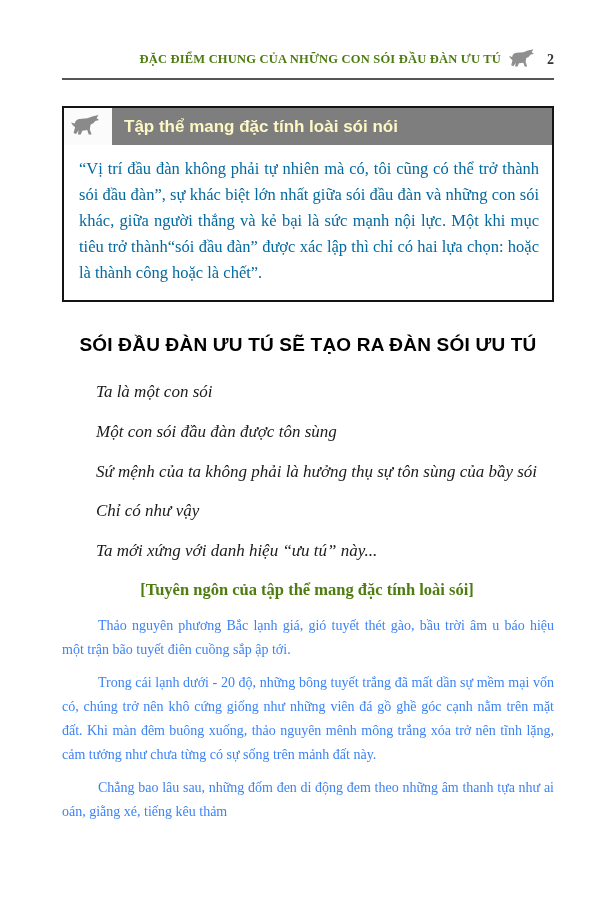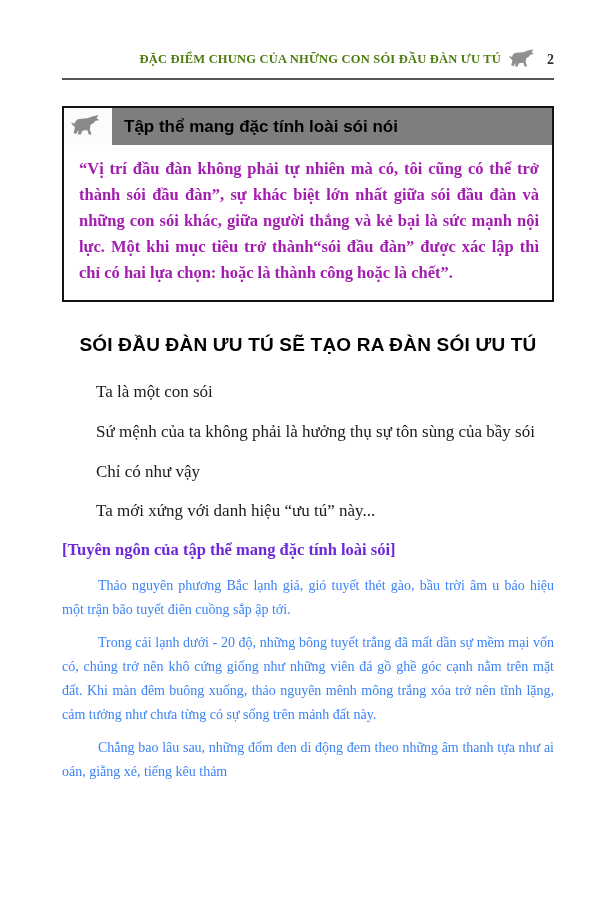--- a/index.html
+++ b/index.html
@@ -24,44 +24,44 @@
 
   
   .quote-box { margin-top:26px; border:2px solid #141414; background:#fff; }
   .quote-header { display:flex; align-items:stretch; height:37px; }
   .icon-box {
     width:48px; display:flex; align-items:center; justify-content:center;
     background:#fbfbfb;
   }
   .icon-box svg { width:36px; height:27px; }
   .quote-bar {
-    flex:1; background:#7e7e7e; color:#000000;
+    flex:1; background:#7e7e7e; color:#fef9c3;
     display:flex; align-items:center; padding-left:12px;
     font-family:"Liberation Sans", sans-serif; font-weight:bold; font-size:17px;
   }
   .quote-body {
     padding:11px 13px 14px 15px;
-    font-size:16.5px; font-weight:bold; line-height:1.58; text-align:justify;
-    color:#a21caf;
+    font-size:16.5px; font-weight:normal; line-height:1.58; text-align:justify;
+    color:#0369a1;
   }
 
   
   .section-heading {
     margin-top:32px; text-align:center;
     font-family:"Liberation Sans", sans-serif; font-weight:bold;
     font-size:19px; letter-spacing:0.2px; color:#000000;
   }
   .poem { margin-top:24px; }
   .poem p {
-    font-size:17px; line-height:1.45;
+    font-style:italic; font-size:17px; line-height:1.45;
     text-indent:34px; margin-bottom:15px; color:#1a1a1a;
   }
   .attribution {
-    text-align:left; font-weight:bold; font-size:16.5px;
-    margin-top:16px; padding-right:2px; color:#6d28d9;
+    text-align:center; font-weight:bold; font-size:16.5px;
+    margin-top:16px; padding-right:2px; color:#4d7c0f;
   }
   .body-text { margin-top:14px; }
   .body-text p {
     font-size:14px; line-height:1.72; text-align:justify;
     text-indent:36px; margin-top:9px; color:#3b82f6;
   }
 </style>
 </head>
 <body>
 
@@ -86,20 +86,21 @@
       </span>
       <span class="quote-bar">Tập thể mang đặc tính loài sói nói</span>
     </div>
     <div class="quote-body">“Vị trí đầu đàn không phải tự nhiên mà có, tôi cũng có thể trở thành sói đầu đàn”, sự khác biệt lớn nhất giữa sói đầu đàn và những con sói khác, giữa người thắng và kẻ bại là sức mạnh nội lực. Một khi mục tiêu trở thành“sói đầu đàn” được xác lập thì chỉ có hai lựa chọn: hoặc là thành công hoặc là chết”.</div>
   </div>
 
   <h1 class="section-heading">SÓI ĐẦU ĐÀN ƯU TÚ SẼ TẠO RA ĐÀN SÓI ƯU TÚ</h1>
 
   <div class="poem">
     <p>Ta là một con sói</p>
+    <p>Một con sói đầu đàn được tôn sùng</p>
     <p>Sứ mệnh của ta không phải là hưởng thụ sự tôn sùng của bầy sói</p>
     <p>Chỉ có như vậy</p>
     <p>Ta mới xứng với danh hiệu “ưu tú” này...</p>
   </div>
 
   <div class="attribution">[Tuyên ngôn của tập thể mang đặc tính loài sói]</div>
 
   <div class="body-text">
     <p>Thảo nguyên phương Bắc lạnh giá, gió tuyết thét gào, bầu trời âm u báo hiệu một trận bão tuyết điên cuồng sắp ập tới.</p>
     <p>Trong cái lạnh dưới - 20 độ, những bông tuyết trắng đã mất dần sự mềm mại vốn có, chúng trở nên khô cứng giống như những viên đá gồ ghề góc cạnh nằm trên mặt đất. Khi màn đêm buông xuống, thảo nguyên mênh mông trắng xóa trở nên tĩnh lặng, cảm tưởng như chưa từng có sự sống trên mảnh đất này.</p>

